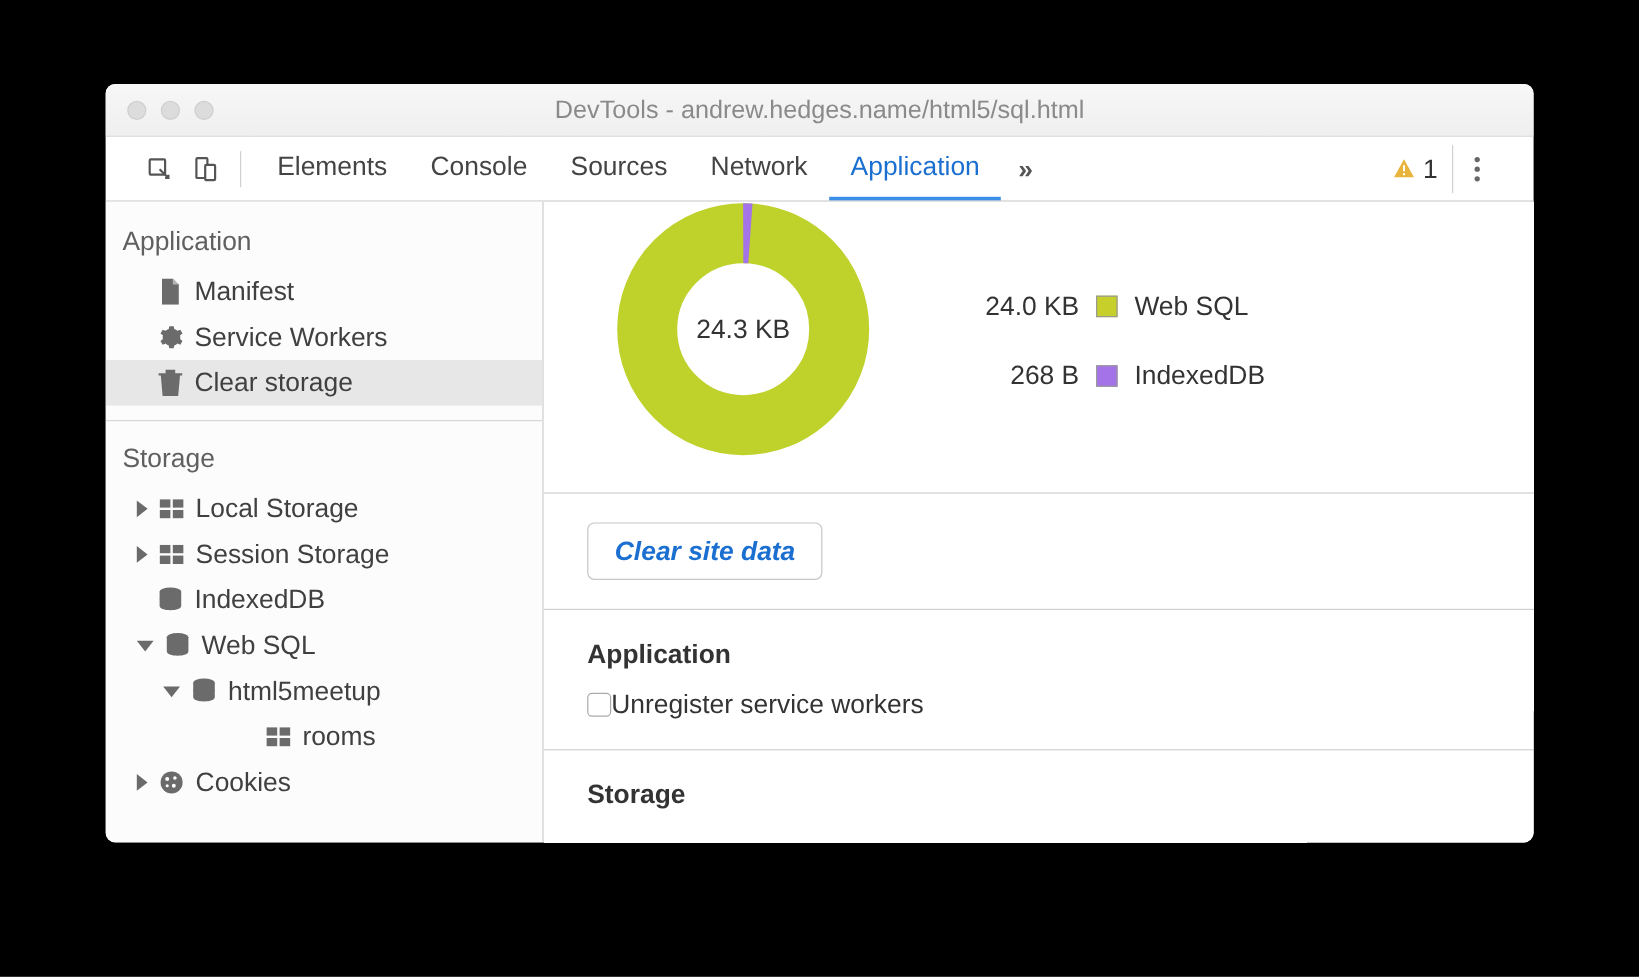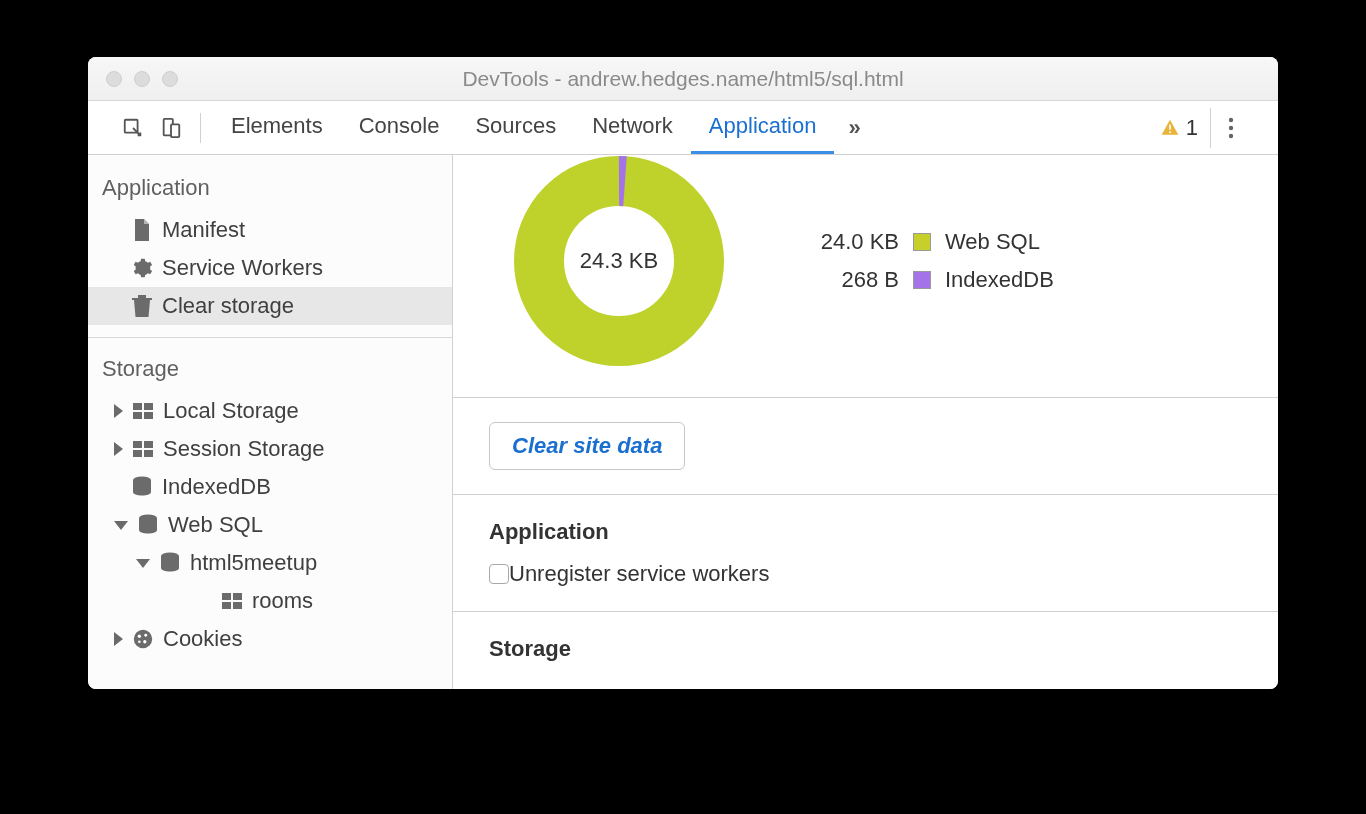--- a/index.html
+++ b/index.html
@@ -4,21 +4,21 @@
 <style>
   * { box-sizing: border-box; margin: 0; padding: 0; }
   body {
     background: #000;
     width: 1366px; height: 814px;
     font-family: -apple-system, "Helvetica Neue", Arial, sans-serif;
     color: #303030;
   }
   .window {
     position: absolute;
-    left: 88px; top: 57px;
+    left: 88px; top: 70px;
     width: 1190px; height: 632px;
     background: #fff;
     border-radius: 8px;
     box-shadow: 0 30px 60px rgba(0,0,0,0.45);
     overflow: hidden;
     display: flex; flex-direction: column;
   }
   .titlebar {
     height: 44px;
     background: linear-gradient(#f7f7f7,#efefef);
@@ -122,21 +122,21 @@
     border-bottom: 1px solid #d0d0d0;
   }
   .donut-wrap {
     position: relative; width: 212px; height: 212px;
     display: flex; align-items: center; justify-content: center;
   }
   .donut-label {
     position: absolute; font-size: 22px; color: #333;
   }
   .legend { font-size: 22px; color: #333; }
-  .legend-row { display: flex; align-items: center; gap: 14px; padding: 6px 0; }
+  .legend-row { display: flex; align-items: center; gap: 14px; padding: 6px 0; margin-top: 20px; }
   .legend-row .val { width: 90px; text-align: right; }
   .swatch { width: 18px; height: 18px; border: 1px solid #999; }
   .swatch.web { background: #c7cf2a; }
   .swatch.idb { background: #a573e8; }
 
   .section {
     padding: 24px 36px;
     border-bottom: 1px solid #d0d0d0;
   }
   .section.last { border-bottom: none; }

